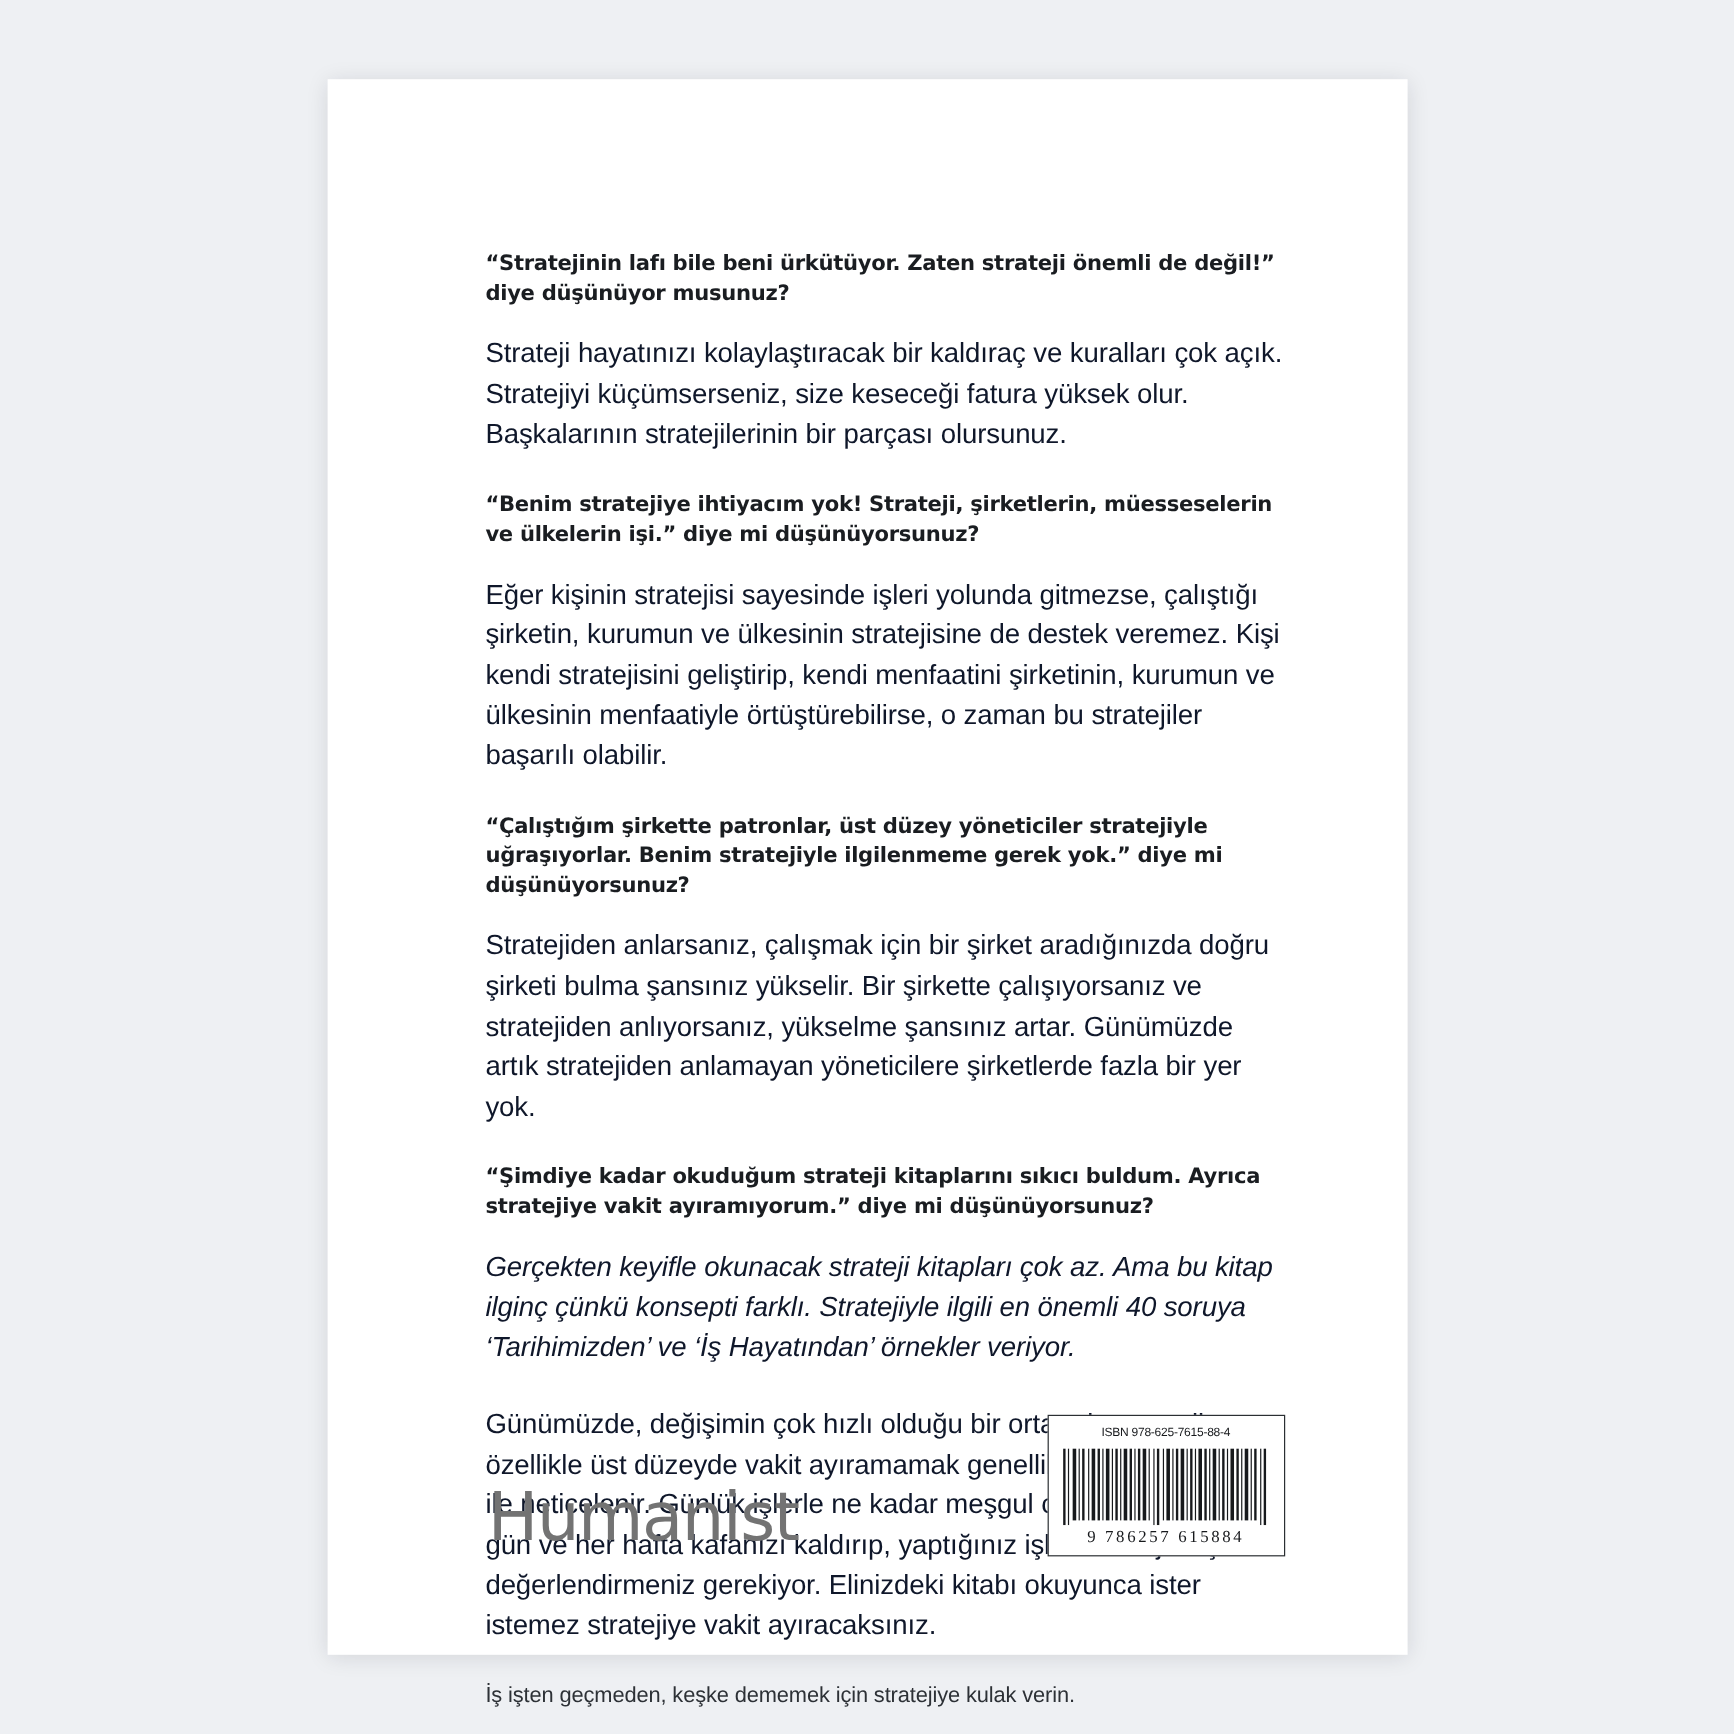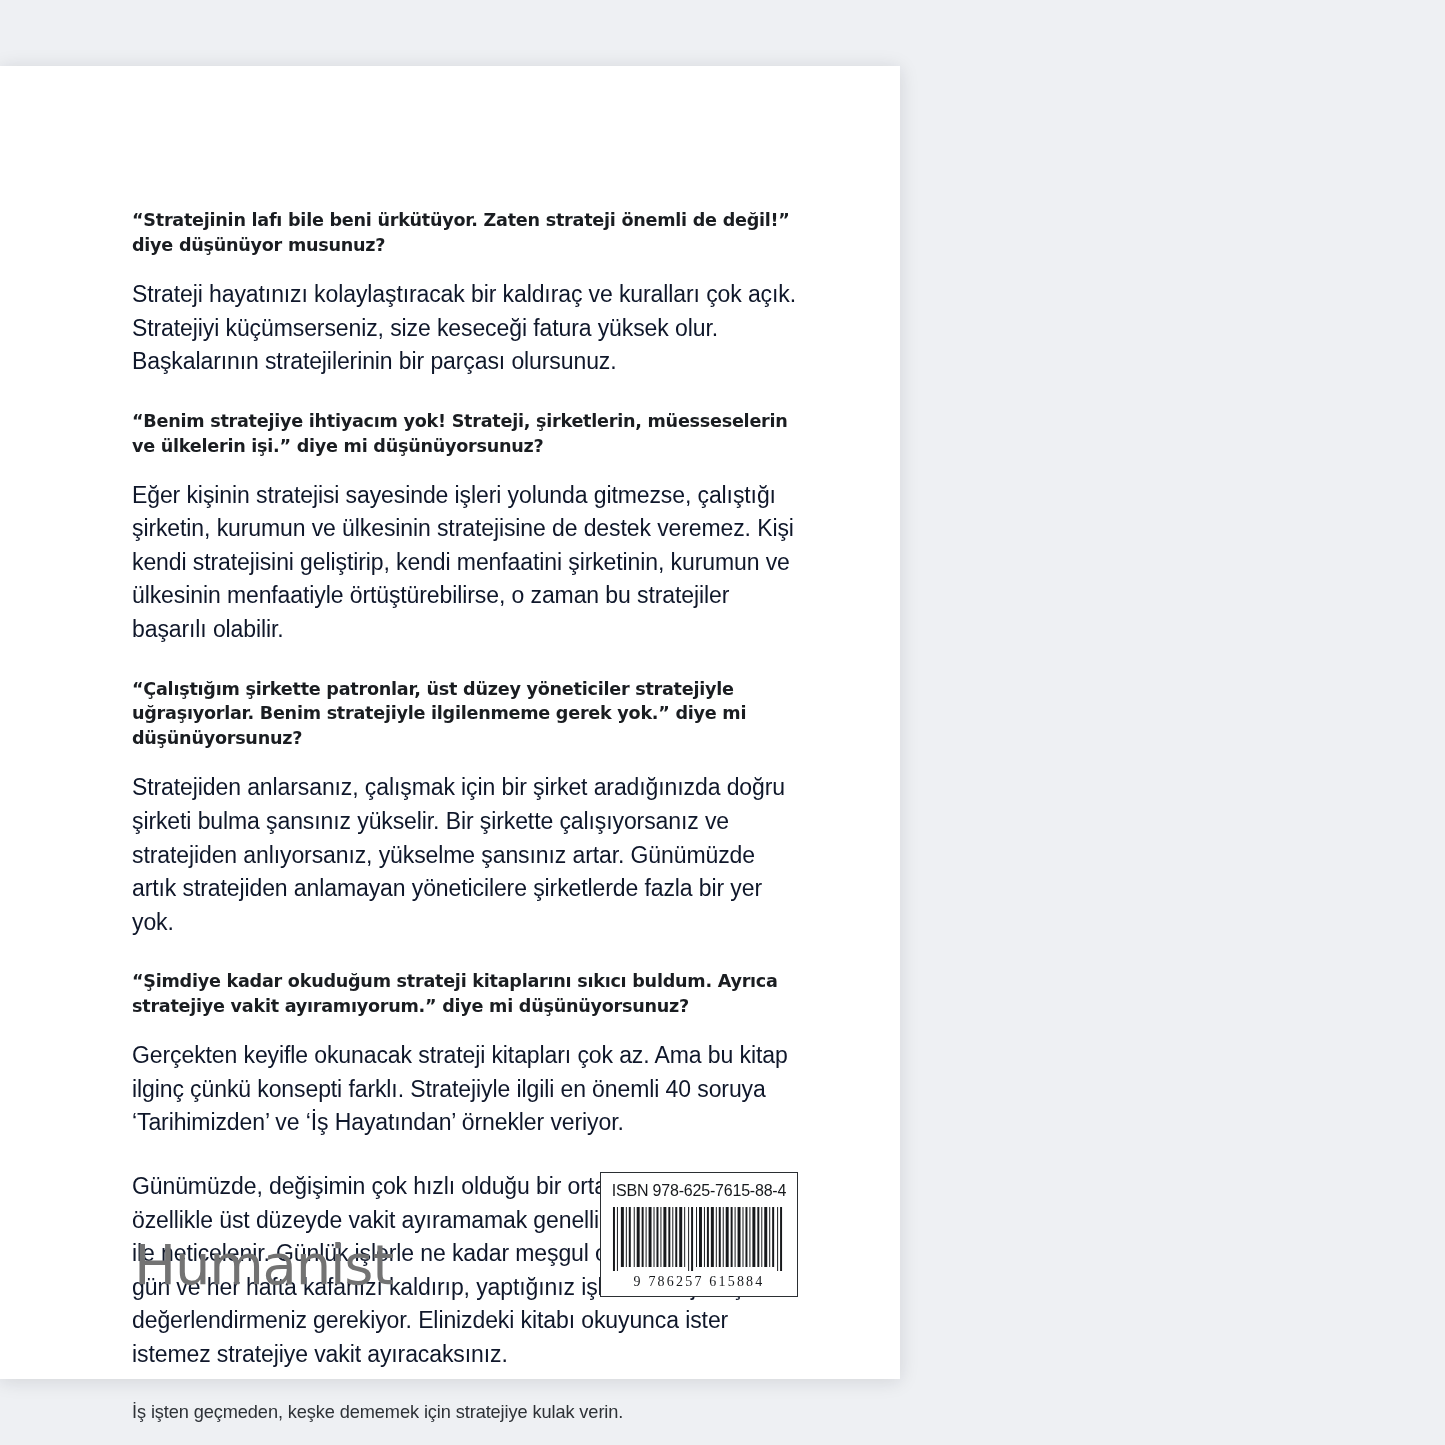--- a/index.html
+++ b/index.html
@@ -13,21 +13,21 @@
     font-family: "DejaVu Sans", sans-serif;
     overflow: hidden;
   }
 
   .page-stage {
     position: relative;
     width: 1445px;
     height: 1445px;
     display: flex;
     align-items: center;
-    justify-content: flex-start;
+    justify-content: center;
   }
 
   .book-cover {
     position: relative;
     width: 900px;
     height: 1313px;
     background: #ffffff;
     box-shadow: 0 2px 18px rgba(20, 25, 35, 0.13);
     box-sizing: border-box;
     padding: 142px 104px 60px 132px;
@@ -57,20 +57,21 @@
     font-family: "Liberation Sans", sans-serif;
     font-weight: normal;
     font-size: 23px;
     line-height: 1.46;
     color: #0f172a;
     letter-spacing: -0.1px;
     margin: 0 0 30px 0;
   }
 
   .answer.tight {
+    font-style: italic;
   }
 
   .answer.last {
     margin-bottom: 12px;
   }
 
   .closing {
     font-family: "Liberation Sans", sans-serif;
     font-size: 18.2px;
     line-height: 1.46;
@@ -106,21 +107,21 @@
     width: 198px;
     background: #ffffff;
     border: 1px solid #2b2f33;
     box-sizing: border-box;
     padding: 9px 10px 6px 10px;
     text-align: center;
   }
 
   .isbn-text {
     font-family: "Liberation Sans", sans-serif;
-    font-size: 16px;
+    font-size: 10px;
     color: #17191c;
     letter-spacing: -0.2px;
     margin-bottom: 7px;
     white-space: nowrap;
   }
 
   .barcode {
     height: 64px;
     width: 100%;
     display: block;

